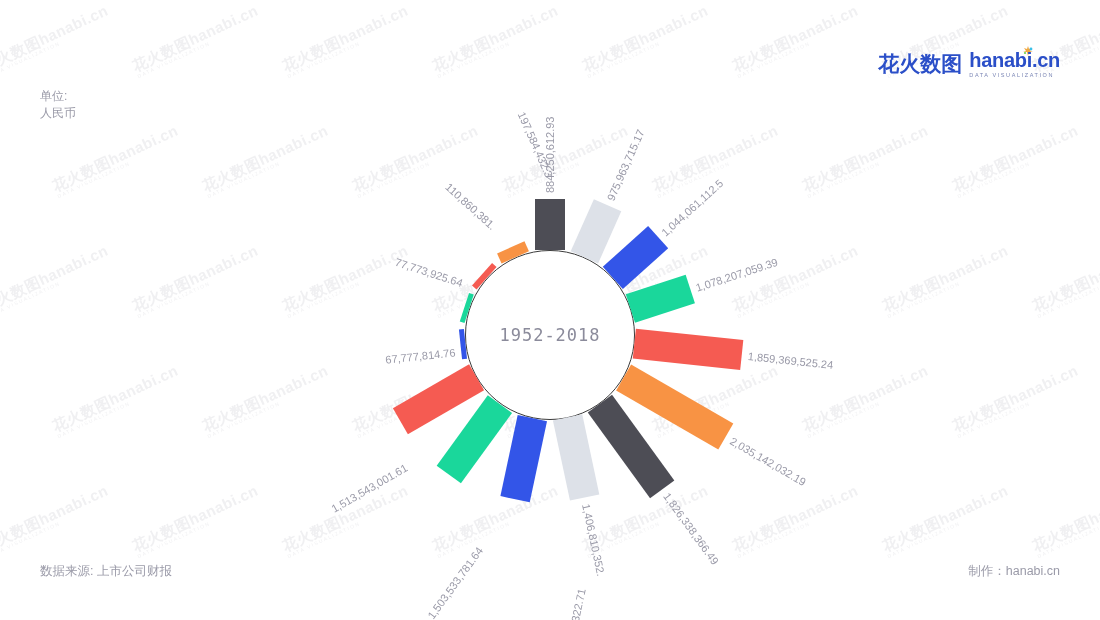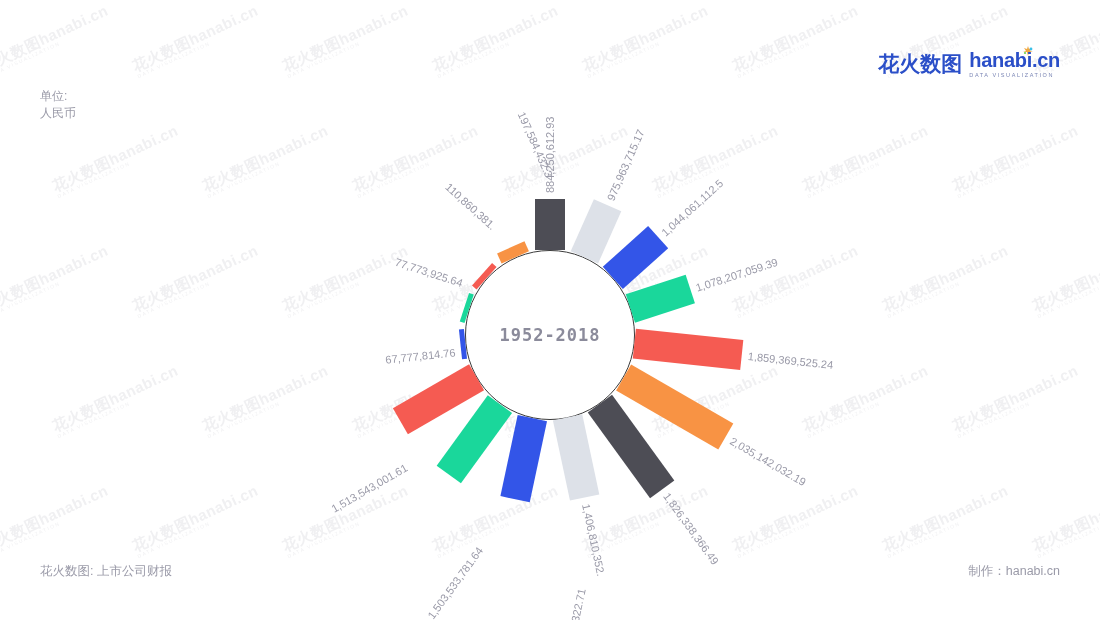--- a/index.html
+++ b/index.html
@@ -115,21 +115,21 @@
     </span>
   </div>
   <svg class="logo-dot" viewBox="0 0 10 10">
     <path d="M5 0 L6 3 L9 2 L7 5 L10 6 L6 6 L5 10 L4 6 L0 6 L3 5 L1 2 L4 3 Z" fill="#f0a030" opacity="0.9"></path>
     <circle cx="8" cy="3" r="1.4" fill="#39c0e8"></circle>
     <circle cx="2" cy="7" r="1.1" fill="#6fd44f"></circle>
   </svg>
 
   <div id="chart">
     <div class="polar" id="polar">
-      <div class="hub" id="hub" style="width: 170px; height: 170px; left: 165px; top: 130px; font-weight: bold;">
+      <div class="hub" id="hub" style="width: 170px; height: 170px; left: 165px; top: 130px;">
         <div class="hub-label">1952-2018</div>
       </div>
     <div class="bar" style="width: 30px; height: 51.2699px; left: 235px; top: 78.7301px; background: rgb(77, 77, 85); transform: rotate(0deg); transform-origin: 50% 136.27px;"></div>
         <div class="vlabel" style="left: 250px; top: 72.7301px; transform: translate(0px, -50%) rotate(-90deg);">884,250,612.93</div>
         <div class="bar" style="width: 30px; height: 56.5876px; left: 235px; top: 73.4124px; background: rgb(221, 225, 232); transform: rotate(24deg); transform-origin: 50% 141.588px;"></div>
         <div class="vlabel" style="left: 310.029px; top: 80.1721px; transform: translate(0px, -50%) rotate(-66deg);">975,963,715.17</div>
         <div class="bar" style="width: 30px; height: 60.5359px; left: 235px; top: 69.4641px; background: rgb(51, 85, 232); transform: rotate(48deg); transform-origin: 50% 145.536px;"></div>
         <div class="vlabel" style="left: 362.613px; top: 113.603px; transform: translate(0px, -50%) rotate(-42deg);">1,044,061,112.5</div>
         <div class="bar" style="width: 30px; height: 62.5158px; left: 235px; top: 67.4842px; background: rgb(26, 215, 155); transform: rotate(72deg); transform-origin: 50% 147.516px;"></div>
         <div class="vlabel" style="left: 396.002px; top: 167.561px; transform: translate(0px, -50%) rotate(-18deg);">1,078,207,059.39</div>
@@ -151,15 +151,15 @@
         <div class="vlabel" style="left: 154.526px; top: 225.035px; transform: translate(0px, -50%) rotate(354deg) translateX(-100%); transform-origin: 100% 50%;">67,777,814.76</div>
         <div class="bar" style="width: 30px; height: 5px; left: 235px; top: 125px; background: rgb(26, 215, 155); transform: rotate(288deg); transform-origin: 50% 90px;"></div>
         <div class="vlabel" style="left: 158.699px; top: 185.334px; transform: translate(0px, -50%) rotate(378deg) translateX(-100%); transform-origin: 100% 50%;">77,773,925.64</div>
         <div class="bar" style="width: 30px; height: 6.42782px; left: 235px; top: 123.572px; background: rgb(245, 91, 82); transform: rotate(312deg); transform-origin: 50% 91.4278px;"></div>
         <div class="vlabel" style="left: 177.597px; top: 149.808px; transform: translate(0px, -50%) rotate(402deg) translateX(-100%); transform-origin: 100% 50%;">110,860,381.</div>
         <div class="bar" style="width: 30px; height: 11.4562px; left: 235px; top: 118.544px; background: rgb(248, 147, 68); transform: rotate(336deg); transform-origin: 50% 96.4562px;"></div>
         <div class="vlabel" style="left: 208.327px; top: 121.402px; transform: translate(0px, -50%) rotate(426deg) translateX(-100%); transform-origin: 100% 50%;">197,584,432.3</div>
       </div>
   </div>
 
-  <div class="src">花火数图: 上市公司财报</div>
+  <div class="src">数据来源: 上市公司财报</div>
   <div class="credit">制作：hanabi.cn</div>
 </div>
 
 </body></html>

